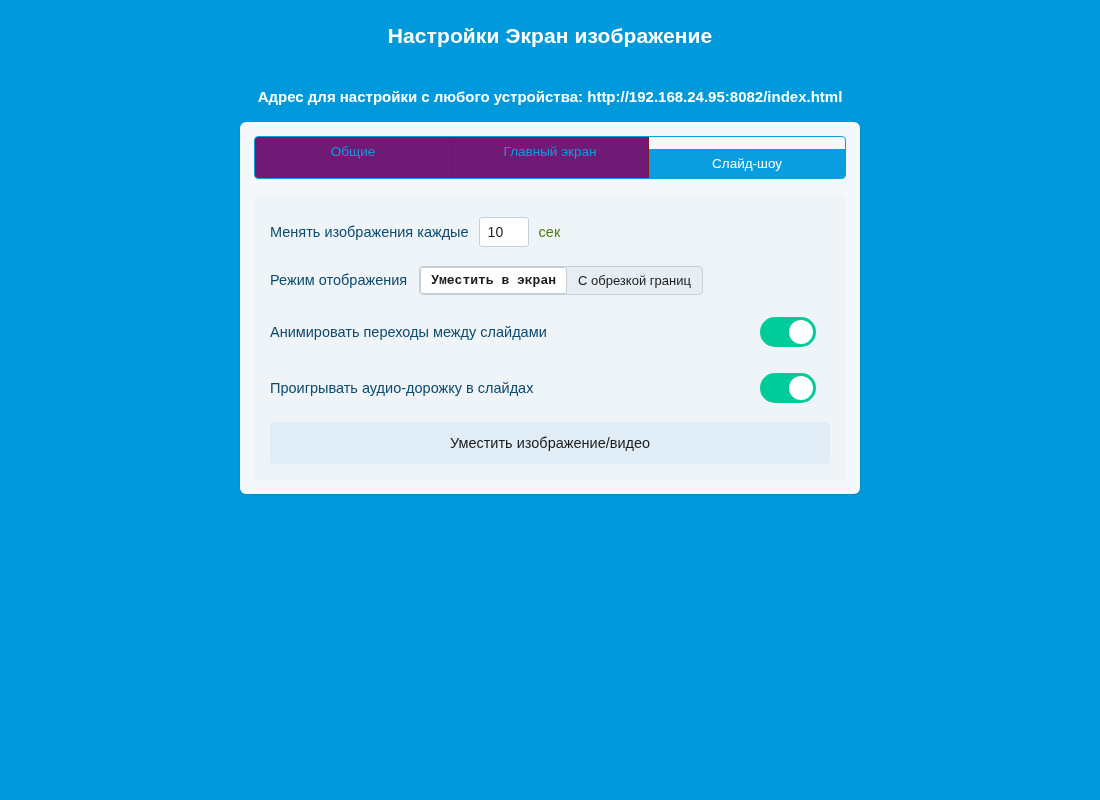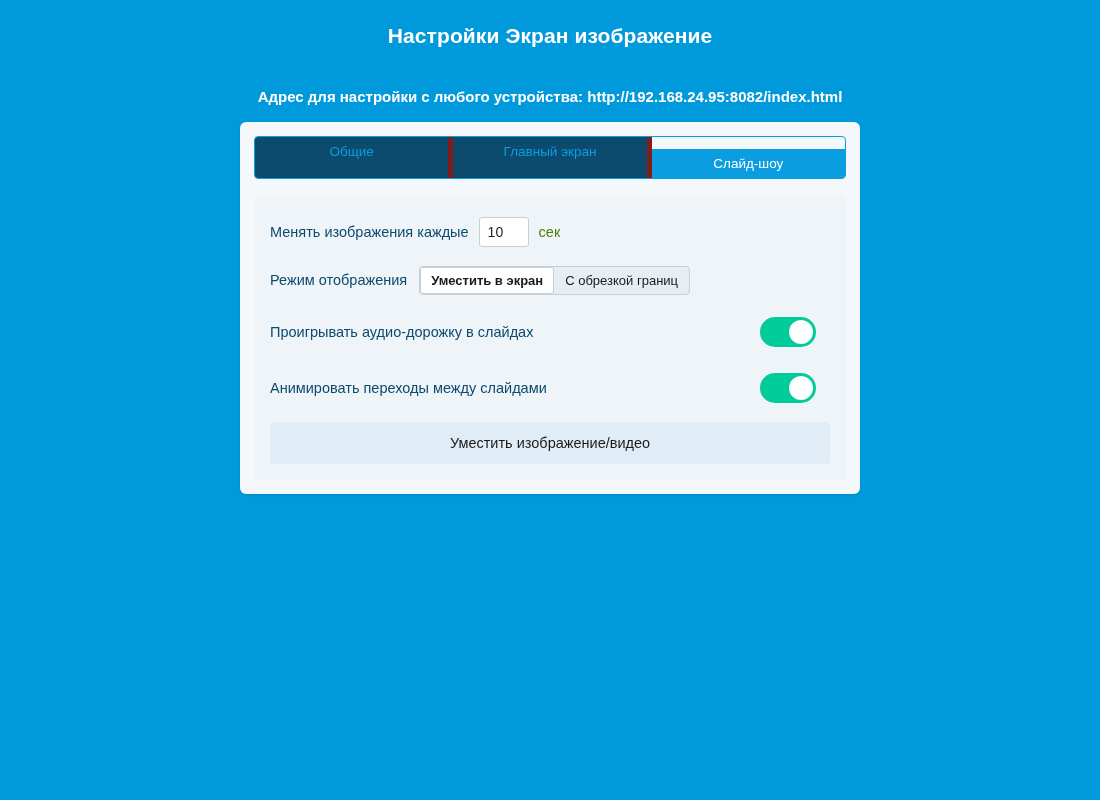--- a/index.html
+++ b/index.html
@@ -59,23 +59,23 @@
     border-radius: 4px;
     overflow: hidden;
     border: 1px solid #0a9ee0;
   }
   .tab {
     flex: 1 1 0;
     text-align: center;
     font-size: 13.5px;
     padding: 7px 4px;
     color: #0a9ee0;
-    background: #0c4a6e;
-    cursor: pointer;
-    border-right: 5px solid #7f1d1d;
+    background: #701a75;
+    cursor: pointer;
+    border-right: 1px solid #7f1d1d;
     user-select: none;
   }
   .tab:last-child { border-right: none; }
   .tab.active {
     background: #0a9ee0;
     color: #ffffff;
     margin-top: 12px;
   }
 
   .panel {
@@ -134,20 +134,21 @@
     border: none;
     cursor: pointer;
     font-family: "Liberation Sans", sans-serif;
     white-space: nowrap;
   }
   .seg-btn.active {
     background: #ffffff;
     border-radius: 3px;
     box-shadow: 0 0 0 1px #c6cfd6 inset;
     font-weight: bold;
+    font-family: Liberation Mono, monospace;
   }
 
   .toggle-row {
     justify-content: space-between;
     min-height: 44px;
   }
   .toggle {
     width: 56px;
     height: 30px;
     border-radius: 15px;
@@ -212,30 +213,30 @@
 
       <div class="row">
         <span class="row-label">Режим отображения</span>
         <span class="segmented">
           <button class="seg-btn active">Уместить в экран</button>
           <button class="seg-btn">С обрезкой границ</button>
         </span>
       </div>
 
       <div class="row toggle-row">
+        <span class="row-label">Анимировать переходы между слайдами</span>
+        <span class="toggle">
+          <span class="knob"></span>
+        </span>
+      </div>
+
+      <div class="row toggle-row">
         <span class="row-label">Проигрывать аудио-дорожку в слайдах</span>
         <span class="toggle">
           <span class="knob"></span>
         </span>
       </div>
 
-      <div class="row toggle-row">
-        <span class="row-label">Анимировать переходы между слайдами</span>
-        <span class="toggle">
-          <span class="knob"></span>
-        </span>
-      </div>
-
       <button class="add-button">Уместить изображение/видео</button>
 
     </div>
   </div>
 </div>
 
 </body></html>

